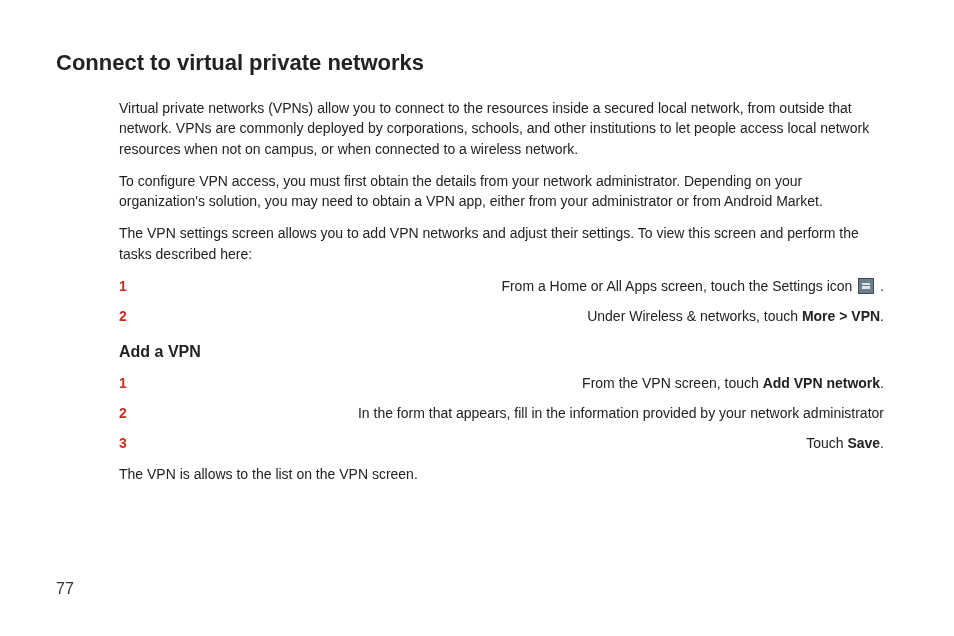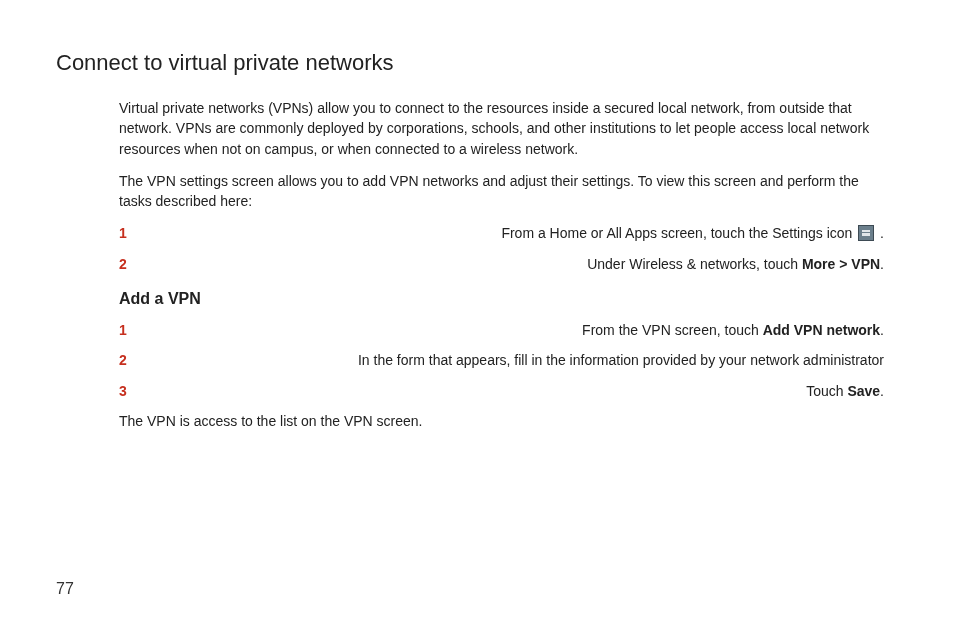--- a/index.html
+++ b/index.html
@@ -7,21 +7,21 @@
     width: 954px;
     height: 636px;
     background: #fff;
     font-family: Arial, Helvetica, sans-serif;
     color: #222;
     position: relative;
     padding: 50px 60px 30px 56px;
   }
   h1.title {
     font-size: 22px;
-    font-weight: normal;
+    font-weight: bold;
     margin-bottom: 22px;
   }
   .content {
     margin-left: 63px;
     margin-right: 10px;
   }
   .para {
     font-size: 14px;
     line-height: 1.45;
     margin-bottom: 12px;
@@ -83,20 +83,21 @@
   }
 </style>
 </head>
 <body>
 
 <h1 class="title">Connect to virtual private networks</h1>
 
 <div class="content">
 
   <p class="para">Virtual private networks (VPNs) allow you to connect to the resources inside a secured local network, from outside that network. VPNs are commonly deployed by corporations, schools, and other institutions to let people access local network resources when not on campus, or when connected to a wireless network.</p>
+  <p class="para">To configure VPN access, you must first obtain the details from your network administrator. Depending on your organization's solution, you may need to obtain a VPN app, either from your administrator or from Android Market.</p>
   <p class="para">The VPN settings screen allows you to add VPN networks and adjust their settings. To view this screen and perform the tasks described here:</p>
 
   <div class="step">
     <div class="step-num">1</div>
     <div class="step-text">
       <span>From a Home or All Apps screen, touch the Settings icon </span><span class="settings-icon"><span class="settings-icon-mid"></span></span><span> .</span>
     </div>
   </div>
 
   <div class="step">
@@ -120,17 +121,17 @@
     <div class="step-text">In the form that appears, fill in the information provided by your network administrator</div>
   </div>
 
   <div class="step">
     <div class="step-num">3</div>
     <div class="step-text">
       <span>Touch </span><span class="bold">Save</span><span>.</span>
     </div>
   </div>
 
-  <p class="para">The VPN is access to the list on the VPN screen.</p>
+  <p class="para">The VPN is allows to the list on the VPN screen.</p>
 
 </div>
 
 <div class="page-num">77</div>
 
 </body></html>

